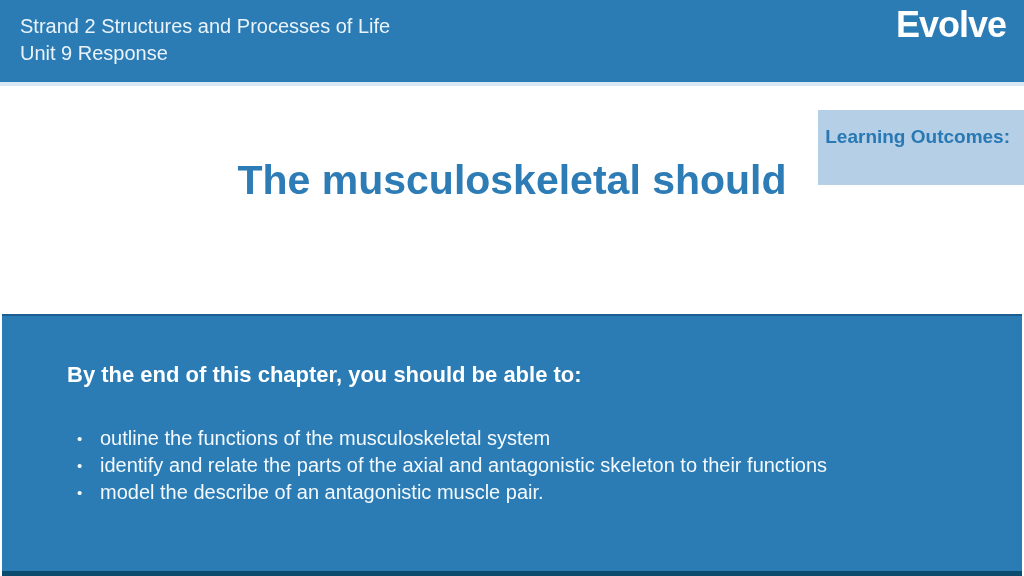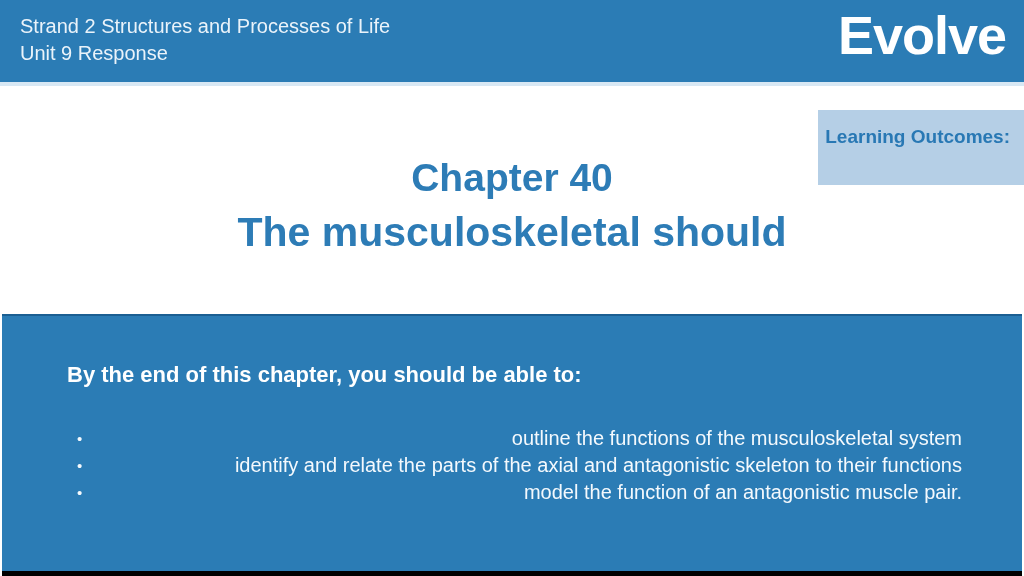--- a/index.html
+++ b/index.html
@@ -20,21 +20,21 @@
   .topbar-divider {
     position: absolute; top: 82px; left: 0; right: 0; height: 4px;
     background: #d8e8f4;
   }
   .topbar-text {
     position: absolute; top: 13px; left: 20px;
     color: #eaf3fa; font-size: 20px; line-height: 27px; font-weight: 400;
   }
   .logo {
     position: absolute; top: 4px; right: 18px;
-    color: #ffffff; font-size: 54px; font-weight: 700;
+    color: #ffffff; font-size: 36px; font-weight: 700;
     letter-spacing: -1px;
     text-align: right;
   }
 
   
   .main { position: absolute; top: 86px; left: 0; right: 0; height: 228px; background: #ffffff; border-radius: 29px; }
 
   .lo-box {
     position: absolute; top: 24px; right: 0; width: 206px; height: 75px;
     background: #b5cfe6;
@@ -49,36 +49,36 @@
     color: #2d7cb6; font-weight: 700;
   }
   .title-line1 { font-size: 39px; line-height: 52px; }
   .title-line2 { font-size: 41px; line-height: 56px; }
 
   
   .panel {
     position: absolute; top: 314px; bottom: 0; left: 2px; right: 2px;
     background: #2b7cb5;
     border-top: 2px solid #1b5f92;
-    border-bottom: 5px solid #000000;
+    border-bottom: 5px solid #0c4a6e;
   }
   .panel-heading {
     margin: 44px 0 0 65px;
     color: #ffffff; font-size: 22px; font-weight: 700; line-height: 30px;
   }
   .bullet-list {
     list-style: none;
     margin-top: 35px;
     padding-left: 75px;
     padding-right: 60px;
   }
   .bullet-list li {
     position: relative;
     padding-left: 23px;
-    color: #f4f9fd; font-size: 20px; line-height: 27px; text-align: right;
+    color: #f4f9fd; font-size: 20px; line-height: 27px;
   }
   .bullet-list li::before {
     content: "\2022";
     position: absolute; left: 0; top: 0;
     font-size: 15px; line-height: 27px; color: #f4f9fd;
   }
 </style>
 </head>
 <body>
 
@@ -91,27 +91,26 @@
     </div>
     <div class="logo">Evolve</div>
   </div>
   <div class="topbar-divider"></div>
 
   <div class="main">
     <div class="lo-box">
       <div class="lo-label">Learning Outcomes:</div>
     </div>
     <div class="title-block">
-      <div class="title-line1">Chapter 40</div>
       <div class="title-line2">The musculoskeletal should</div>
     </div>
   </div>
 
   <div class="panel">
     <div class="panel-heading">By the end of this chapter, you should be able to:</div>
     <ul class="bullet-list">
       <li>outline the functions of the musculoskeletal system</li>
       <li>identify and relate the parts of the axial and antagonistic skeleton to their functions</li>
-      <li>model the function of an antagonistic muscle pair.</li>
+      <li>model the describe of an antagonistic muscle pair.</li>
     </ul>
   </div>
 
 </div>
 
 </body></html>

